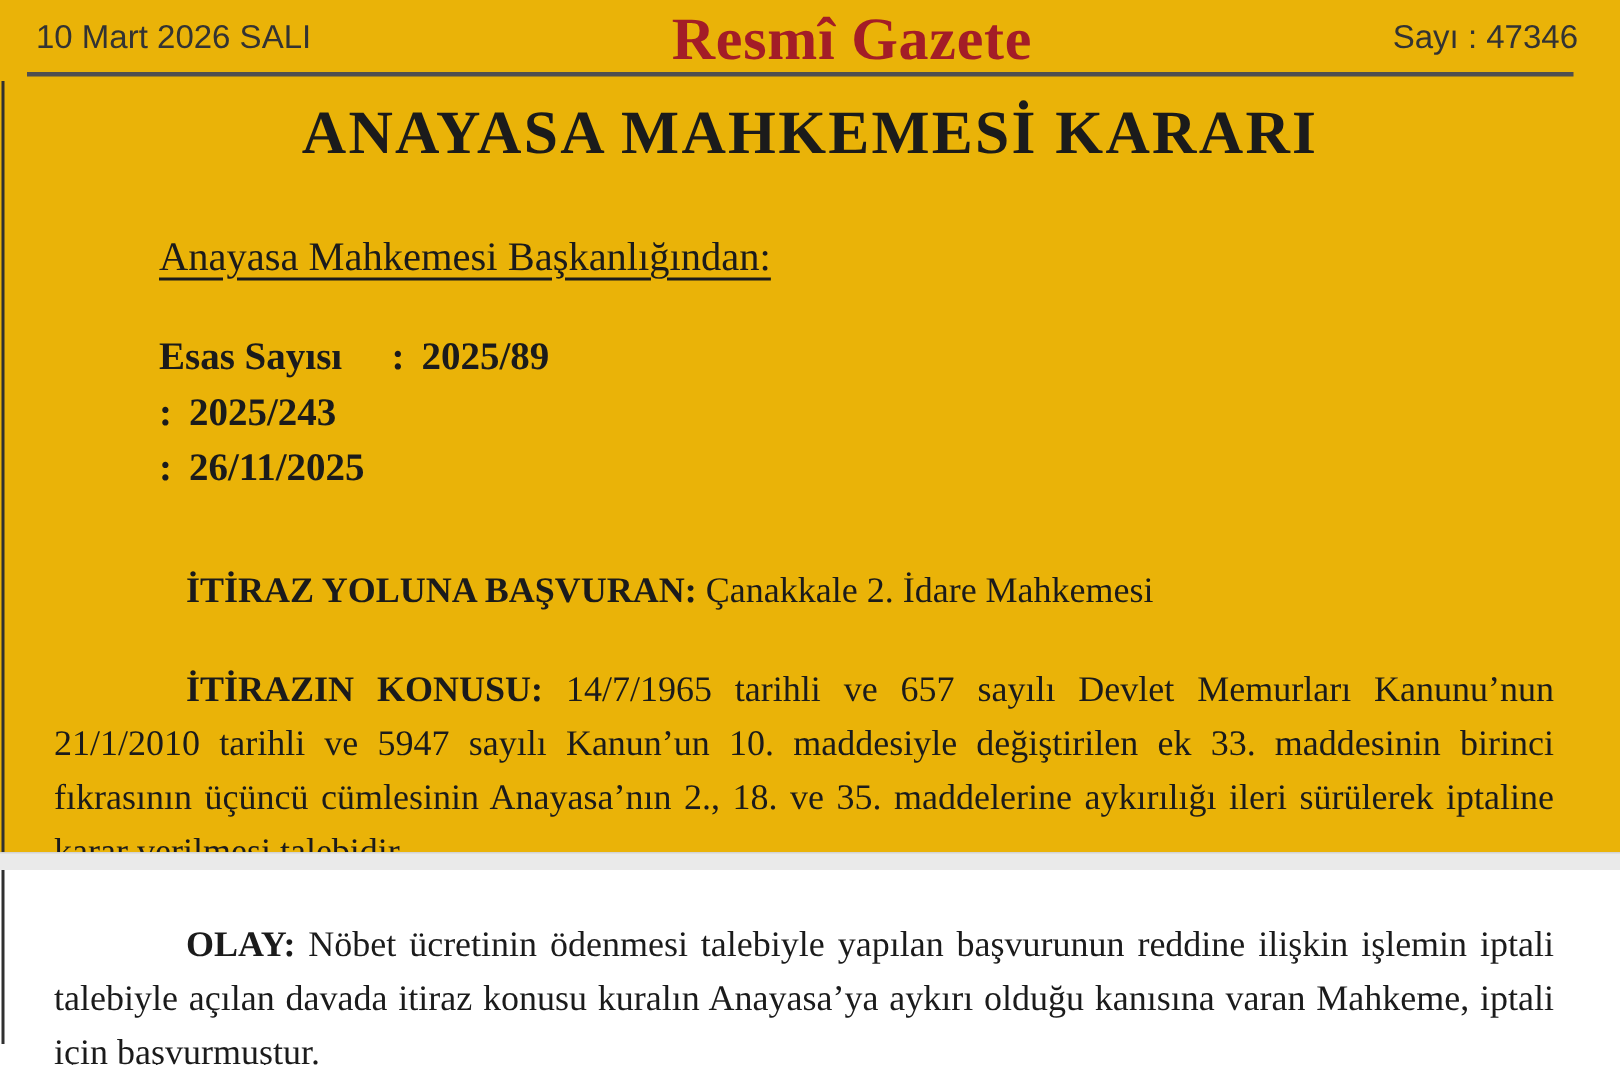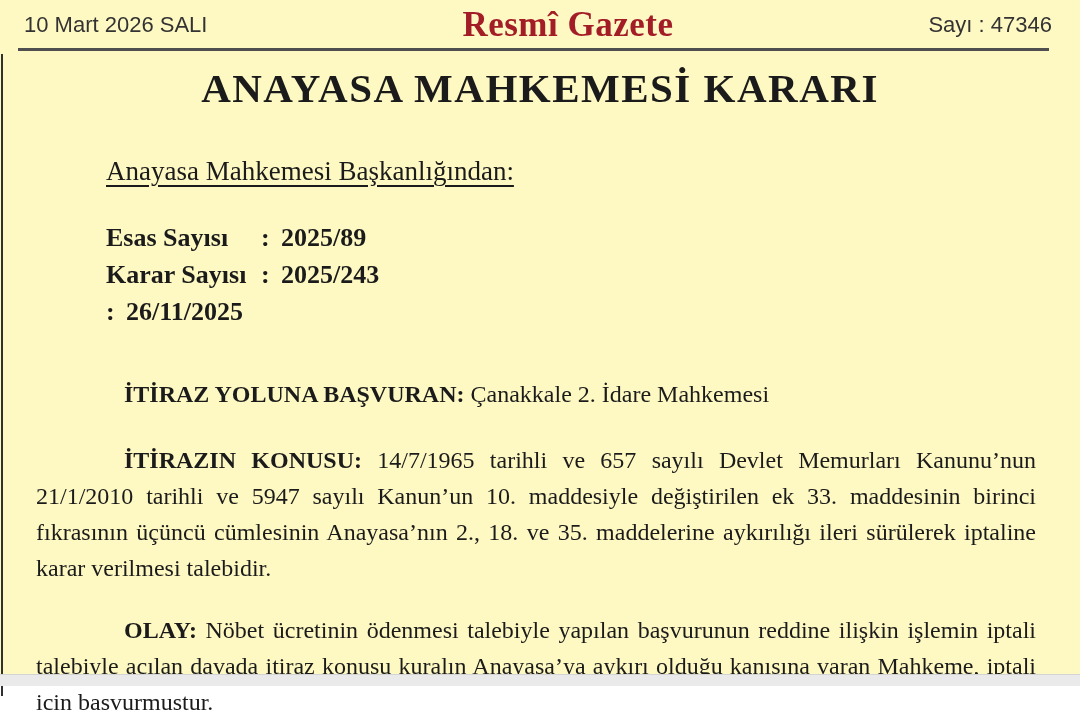--- a/index.html
+++ b/index.html
@@ -7,22 +7,22 @@
     --rule_gray: #4f4f4f;
     --text_black: #1b1b1b;
   }
   * { margin: 0; padding: 0; box-sizing: border-box; }
   html, body { width: 1080px; height: 710px; overflow: hidden; }
   body { background: #ffffff; }
 
   .page {
     position: relative;
     width: 1080px;
-    height: 686px;
-    background: #fef9c3;
+    height: 580px;
+    background: #eab308;
     font-family: "Liberation Serif", serif;
     color: var(--text_black);
   }
 
   
   .page-edge-line {
     position: absolute;
     left: 1px;
     top: 54px;
     width: 2px;
@@ -49,21 +49,21 @@
     padding: 4px 28px 2px 24px;
   }
   .issue-date, .issue-number {
     font-family: "Liberation Sans", sans-serif;
     font-size: 22px;
     color: #333333;
   }
   .gazette-masthead {
     font-family: "Liberation Serif", serif;
     font-weight: bold;
-    font-size: 35px;
+    font-size: 40px;
     color: var(--masthead_red);
     letter-spacing: 0.5px;
   }
 
   .header-divider {
     height: 3px;
     background: var(--rule_gray);
     margin: 0 31px 0 18px;
   }
 
@@ -131,21 +131,20 @@
 
     <span class="authority-heading">Anayasa Mahkemesi Başkanlığından:</span>
 
     <div class="case-info">
       <div class="case-row">
         <span class="case-label">Esas Sayısı</span>
         <span class="case-colon">:</span>
         <span class="case-value">2025/89</span>
       </div>
       <div class="case-row">
-        <span class="case-label">Karar Sayısı</span>
         <span class="case-colon">:</span>
         <span class="case-value">2025/243</span>
       </div>
       <div class="case-row">
         <span class="case-colon">:</span>
         <span class="case-value">26/11/2025</span>
       </div>
     </div>
 
     <p class="para para-basvuran"><span class="para-label">İTİRAZ YOLUNA BAŞVURAN:</span><span> Çanakkale 2. İdare Mahkemesi</span></p>

